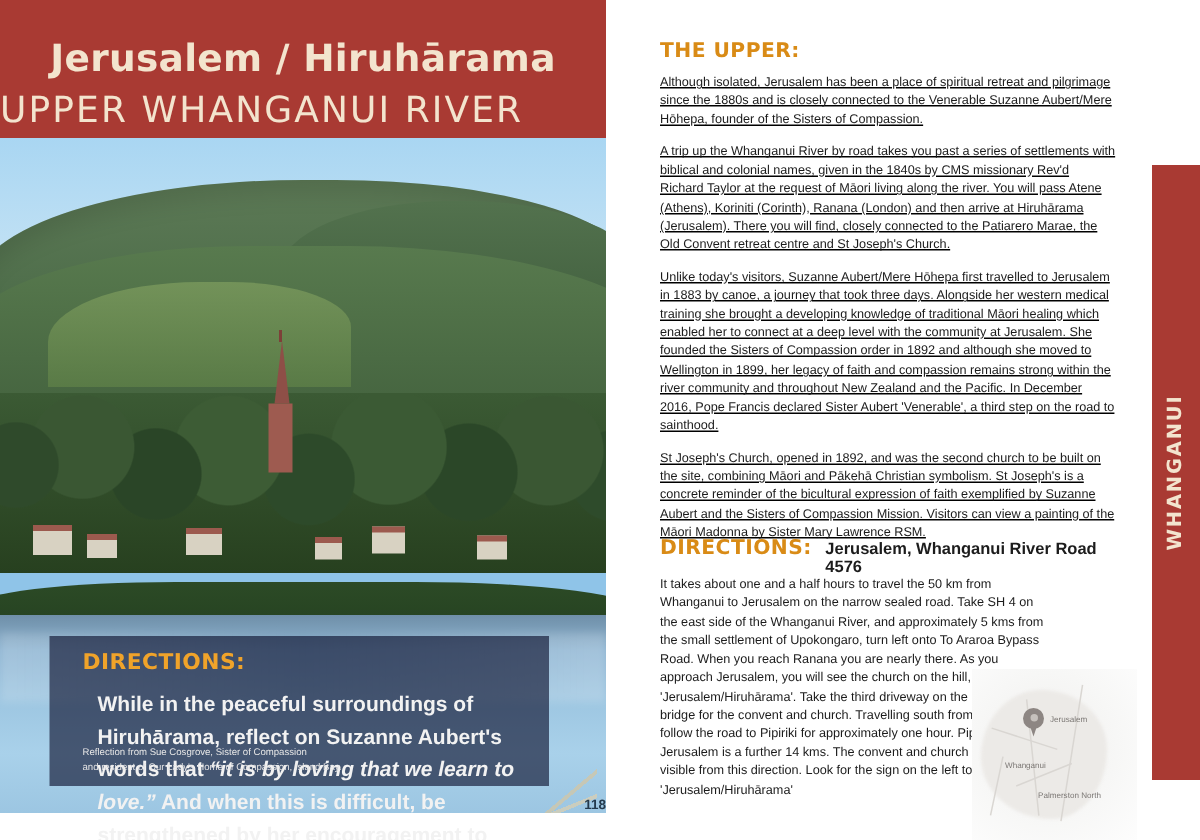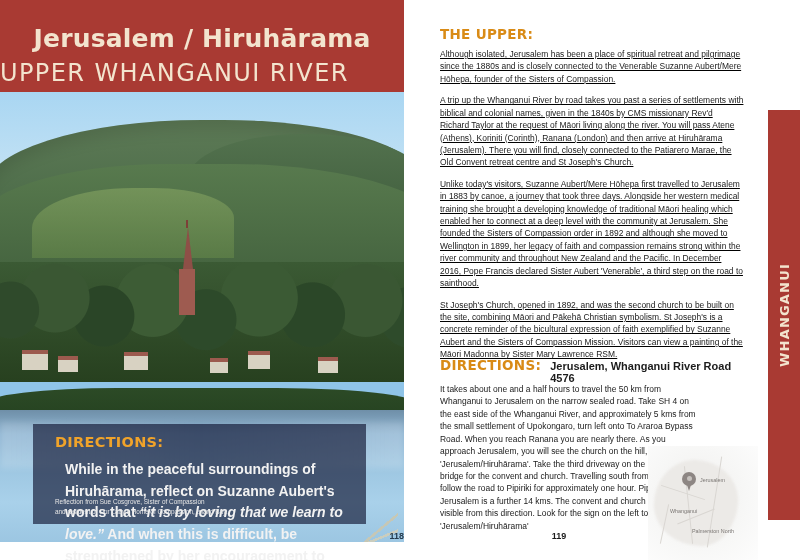--- a/index.html
+++ b/index.html
@@ -314,19 +314,18 @@
     <div class="map-road" style="left:28px;top:70px;width:40px;height:1px;transform:rotate(-22deg);"></div>
     <div class="map-road" style="left:16px;top:58px;width:1px;height:40px;transform:rotate(12deg);"></div>
     <div class="map-pin">
       <div class="map-pin-dot"></div>
     </div>
     <div class="map-label map-lbl-jer">Jerusalem</div>
     <div class="map-label map-lbl-wha">Whanganui</div>
     <div class="map-label map-lbl-pn">Palmerston North</div>
   </div>
 
-  <div class="pagenum-right">119</div>
 
   <div class="side-tab">
     <span>WHANGANUI</span>
   </div>
 
 </div>
 
 </body></html>

